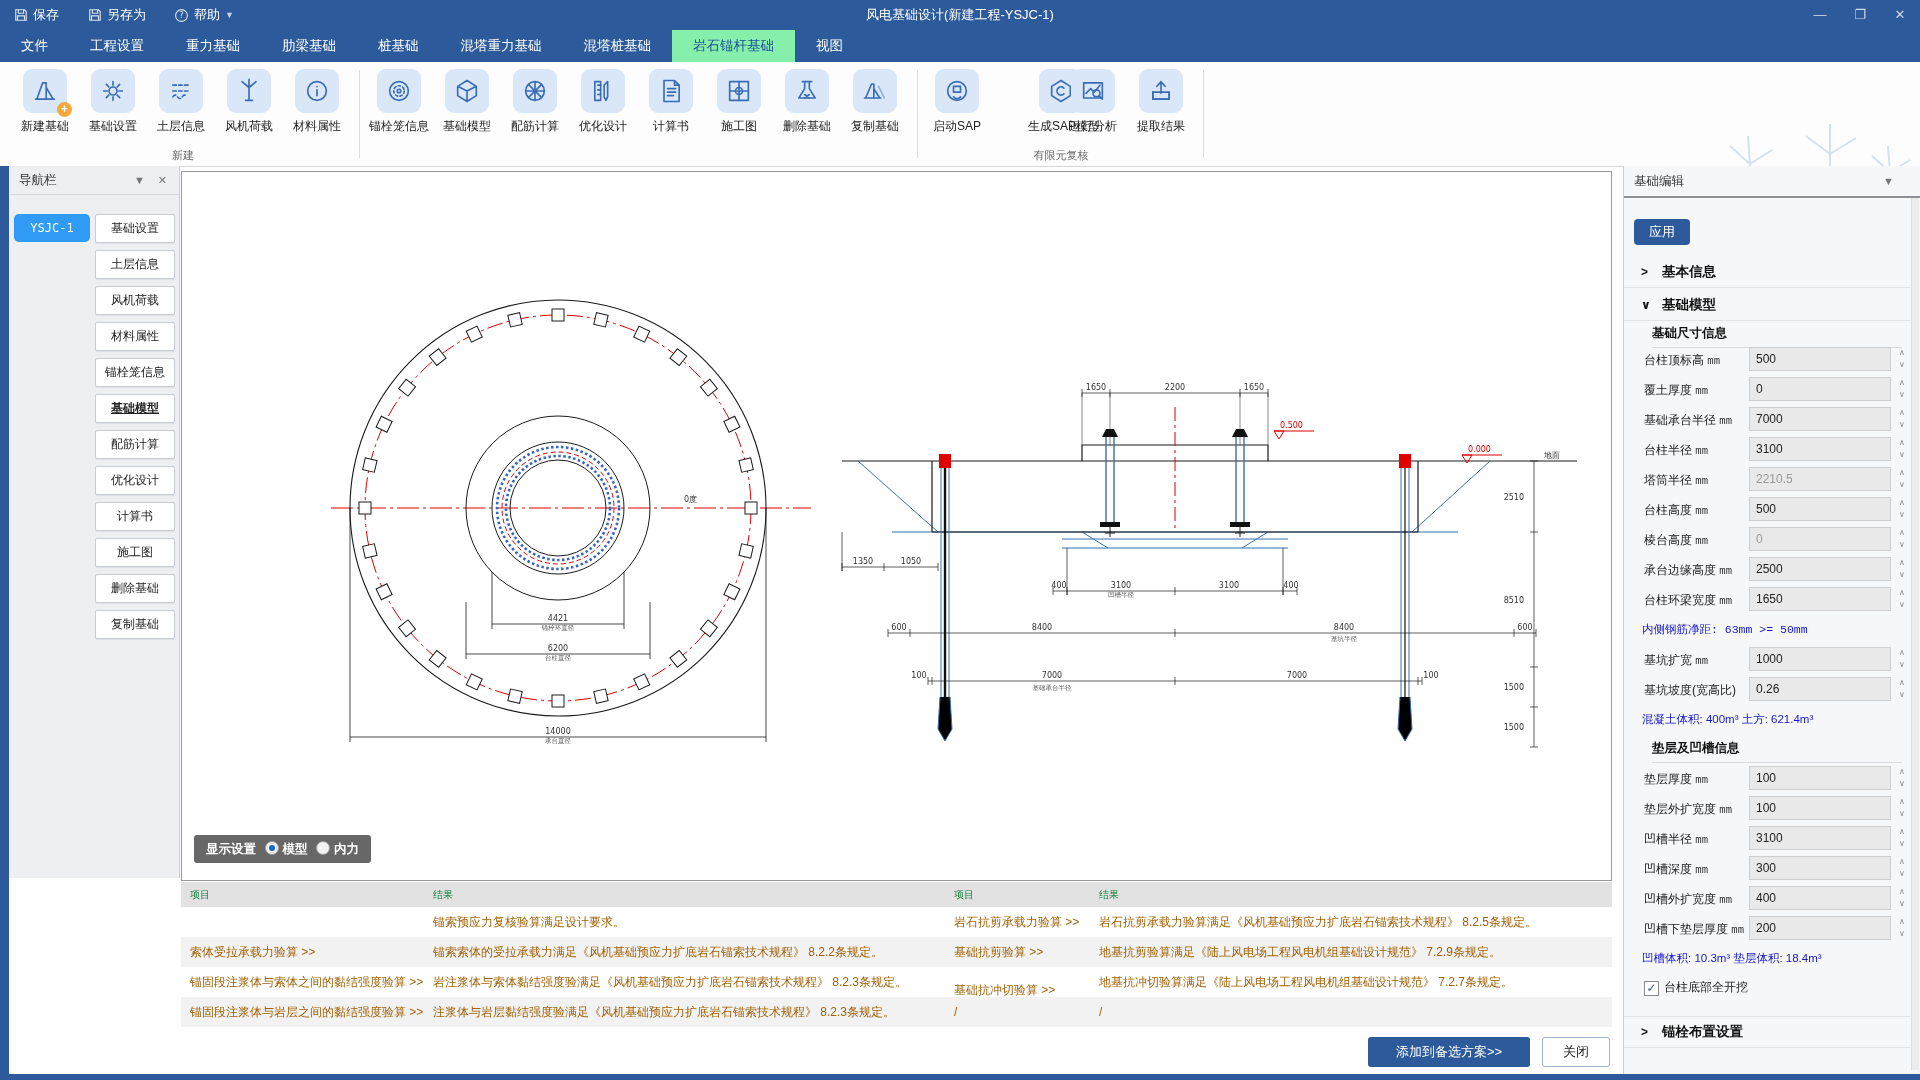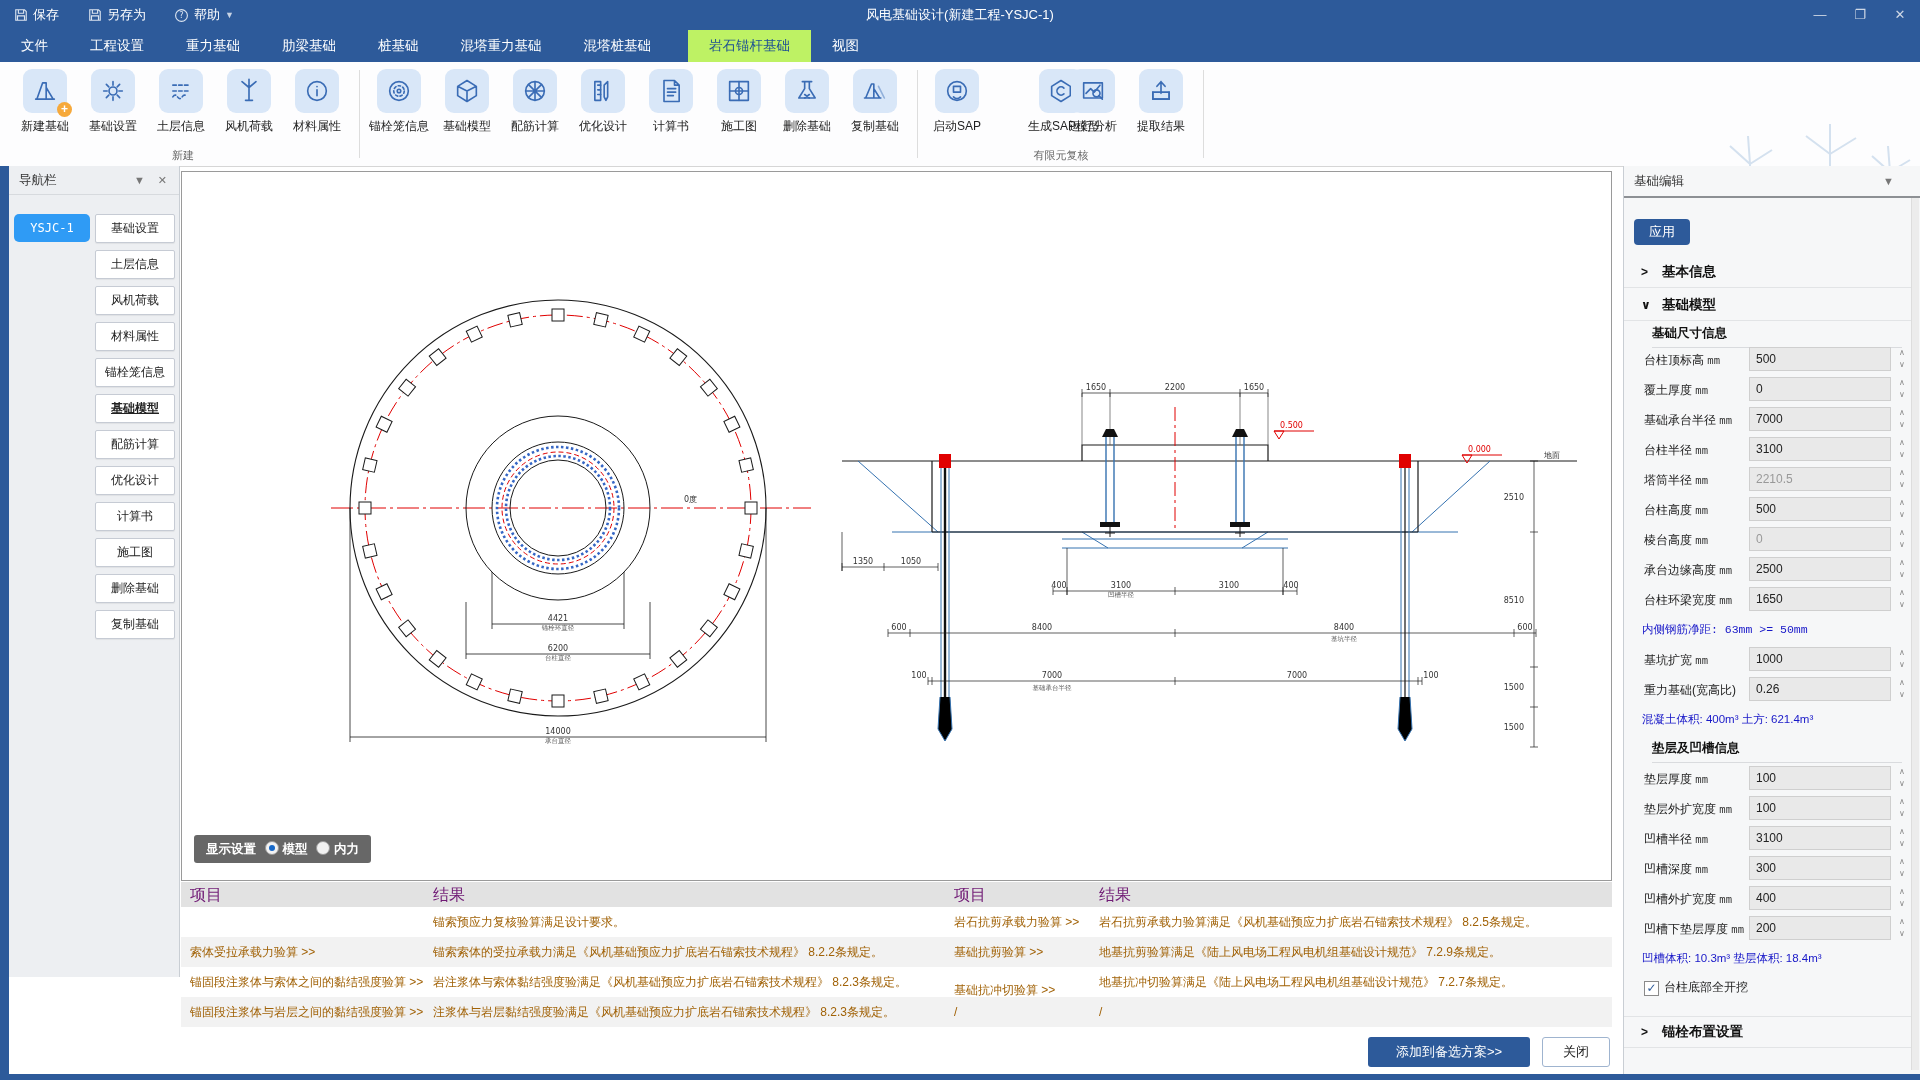--- a/index.html
+++ b/index.html
@@ -7,57 +7,57 @@
        font-family:"Liberation Sans","DejaVu Sans",sans-serif;font-size:12px;color:#222;}
   .abs{position:absolute;}
   
   #titlebar{position:absolute;left:0;top:0;width:1920px;height:30px;background:#2d5a9a;color:#fff;}
   .tb-item{position:absolute;top:0;height:30px;line-height:30px;color:#fff;font-size:13px;display:flex;align-items:center;gap:5px;padding:0 6px;cursor:default;}
   #tb-title{position:absolute;left:0;right:0;top:0;height:30px;line-height:30px;text-align:center;font-size:13px;color:#fff;}
   .winbtn{position:absolute;top:0;width:40px;height:30px;line-height:30px;text-align:center;color:#cfd8e6;font-size:13px;}
   
   #menubar{position:absolute;left:0;top:30px;width:1920px;height:32px;background:#2d5a9a;display:flex;}
   .mtab{height:32px;line-height:32px;padding:0 21px;color:#fff;font-size:13.5px;cursor:default;}
-  .mtab.active{background:#bef264;color:#1d4f93;margin-left:16px;}
+  .mtab.active{background:#86efac;color:#1d4f93;}
   
   #ribbon{position:absolute;left:0;top:62px;width:1920px;height:104px;background:#fdfdfe;border-bottom:1px solid #d6d6d6;}
   .rgroup{position:absolute;top:0;height:104px;}
   .rgroup .gdiv{position:absolute;right:0;top:8px;bottom:8px;width:1px;background:#ddd;}
   .glabel{position:absolute;left:0;right:0;bottom:3px;text-align:center;font-size:11px;color:#666;}
   .ritem{position:absolute;top:7px;width:66px;text-align:center;}
   .rtile{position:relative;width:44px;height:44px;margin:0 auto;background:#d9e7f8;border-radius:9px;display:flex;align-items:center;justify-content:center;}
   .rtile svg{stroke:#3a6cb5;fill:none;stroke-width:1.4;stroke-linecap:round;stroke-linejoin:round;}
   .rlabel{margin-top:5px;font-size:12px;color:#222;white-space:nowrap;}
   .badge{position:absolute;right:-5px;bottom:-4px;width:15px;height:15px;border-radius:8px;background:#f6a93b;color:#fff;
          font-size:12px;line-height:15px;text-align:center;font-weight:bold;}
   #watermark{position:absolute;right:0;top:62px;width:230px;height:103px;}
   
   #navstrip{position:absolute;left:0;top:166px;width:9px;height:908px;background:#2d5a9a;}
-  #navpanel{position:absolute;left:9px;top:166px;width:170px;height:811px;background:#edeff2;border-right:1px solid #c9ced4;}
+  #navpanel{position:absolute;left:9px;top:166px;width:170px;height:712px;background:#edeff2;border-right:1px solid #c9ced4;}
   #nav-head{position:absolute;left:0;top:0;width:100%;height:28px;border-bottom:1px solid #d7dade;}
   #nav-title{position:absolute;left:10px;top:0;line-height:28px;color:#333;font-size:12.5px;}
   .nav-hicon{position:absolute;top:0;line-height:28px;color:#777;font-size:11px;}
   #proj-tab{position:absolute;left:5px;top:48px;width:76px;height:28px;background:#2f9bf5;border-radius:5px;color:#fff;
             text-align:center;line-height:28px;font-size:12px;font-family:"DejaVu Sans Mono",monospace;}
   .nav-btn{position:absolute;left:86px;width:78px;height:27px;background:#fff;border:1px solid #c6cbd4;border-radius:2px;
            text-align:center;line-height:27px;font-size:12px;color:#222;box-shadow:0 1px 1px rgba(0,0,0,.06);}
   .nav-btn.active{font-weight:bold;text-decoration:underline;}
   
   #canvas{position:absolute;left:181px;top:171px;width:1431px;height:710px;background:#fff;border:1px solid #9a9a9a;box-sizing:border-box;}
   #dispbar{position:absolute;left:12px;top:663px;height:28px;background:rgba(90,90,90,.92);border-radius:3px;color:#fff;
            display:flex;align-items:center;gap:9px;padding:0 12px;font-weight:bold;font-size:12.5px;}
   .radio{display:inline-block;width:12px;height:12px;border-radius:7px;background:#f2f2f2;border:1px solid #999;vertical-align:-2px;position:relative;}
   .radio.sel::after{content:"";position:absolute;left:3px;top:3px;width:6px;height:6px;border-radius:3px;background:#1668c8;}
   svg text{font-family:"DejaVu Sans","Liberation Sans",sans-serif;}
   .cad-dim{font-size:8px;fill:#333;}
   .cad-cap{font-size:6.5px;fill:#555;}
   .cad-red{font-size:8px;fill:#e00000;}
   
   #results{position:absolute;left:181px;top:882px;width:1431px;}
-  .th{position:absolute;top:0;height:25px;line-height:25px;background:#e2e2e2;color:#701a75;padding-left:9px;box-sizing:border-box;font-size:16px;}
+  .th{position:absolute;top:0;height:25px;line-height:25px;background:#e2e2e2;color:#15803d;padding-left:9px;box-sizing:border-box;font-size:10px;}
   .tc{position:absolute;height:30px;line-height:30px;padding-left:9px;box-sizing:border-box;font-size:12px;color:#a16207;
       white-space:nowrap;overflow:hidden;}
   .tc.sel{background:#3e9bfb;color:#fff;}
   
   #btn-add{position:absolute;left:1368px;top:1037px;width:162px;height:30px;background:#2d5a9a;border-radius:3px;color:#fff;
            text-align:center;line-height:30px;font-size:13px;}
   #btn-close{position:absolute;left:1542px;top:1037px;width:68px;height:30px;background:#fff;border:1px solid #9fb4cf;border-radius:3px;
            color:#222;text-align:center;line-height:28px;font-size:13px;box-sizing:border-box;}
   
   #rpanel{position:absolute;left:1623px;top:166px;width:297px;height:908px;background:#f6f7f8;border-left:1px solid #c9ced4;box-sizing:border-box;}
@@ -609,21 +609,21 @@
         <div class="fld-label" style="top: 396px;">承台边缘高度 <span class="fld-unit">mm</span></div>
         <div class="fld-box" style="top: 391px;">2500</div>
         <div class="spin" style="top: 391px;">∧<br>∨</div>
         <div class="fld-label" style="top: 426px;">台柱环梁宽度 <span class="fld-unit">mm</span></div>
         <div class="fld-box" style="top: 421px;">1650</div>
         <div class="spin" style="top: 421px;">∧<br>∨</div>
         <div class="rp-note" style="top: 456px; font-family: Liberation Mono, monospace;">内侧钢筋净距: 63mm &gt;= 50mm</div>
         <div class="fld-label" style="top: 486px;">基坑扩宽 <span class="fld-unit">mm</span></div>
         <div class="fld-box" style="top: 481px;">1000</div>
         <div class="spin" style="top: 481px;">∧<br>∨</div>
-        <div class="fld-label" style="top: 516px;">重力基础(宽高比) </div>
+        <div class="fld-label" style="top: 516px;">基坑坡度(宽高比) </div>
         <div class="fld-box" style="top: 511px;">0.26</div>
         <div class="spin" style="top: 511px;">∧<br>∨</div>
         <div class="rp-note" style="top: 546px;">混凝土体积: 400m³   土方: 621.4m³</div>
         <div class="rp-subhead" style="top: 574px;">垫层及凹槽信息</div>
         <div class="fld-label" style="top: 605px;">垫层厚度 <span class="fld-unit">mm</span></div>
         <div class="fld-box" style="top: 600px;">100</div>
         <div class="spin" style="top: 600px;">∧<br>∨</div>
         <div class="fld-label" style="top: 635px;">垫层外扩宽度 <span class="fld-unit">mm</span></div>
         <div class="fld-box" style="top: 630px;">100</div>
         <div class="spin" style="top: 630px;">∧<br>∨</div>

